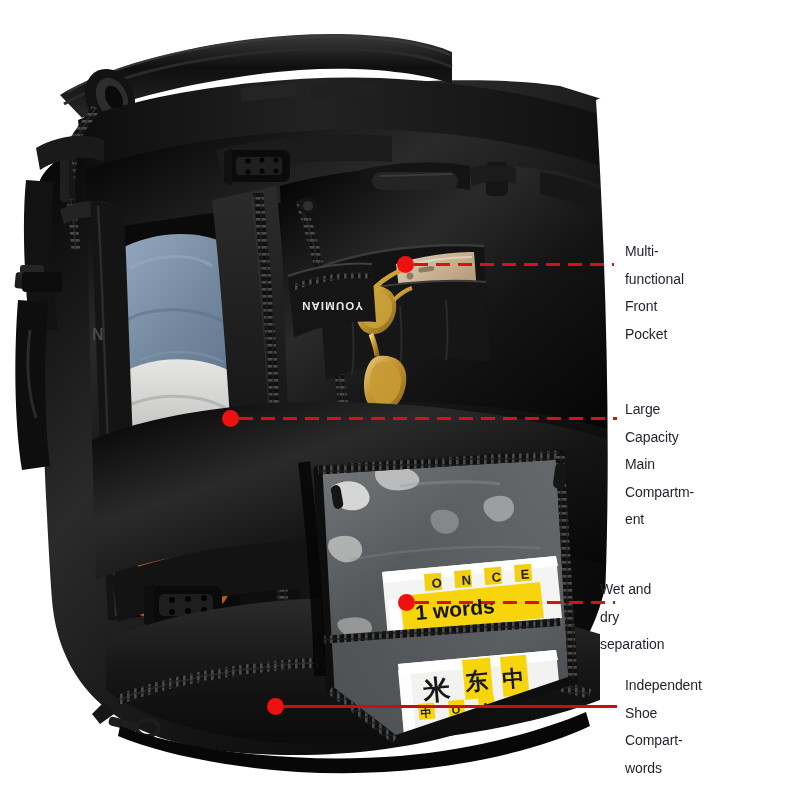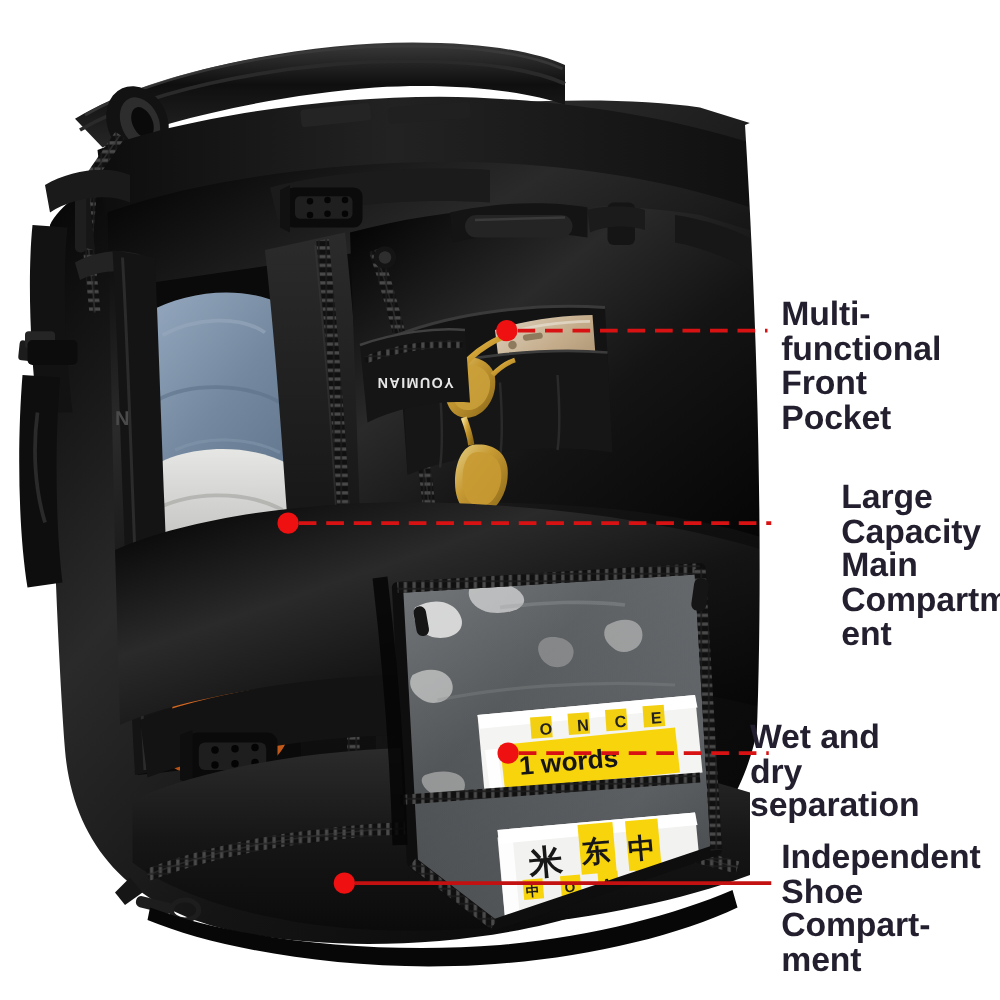--- a/index.html
+++ b/index.html
@@ -37,22 +37,22 @@
     background-size: 22px 3px;
     background-repeat: repeat-x;
   }
   .cline.solid {
     background-image: none;
     background: #c31010;
   }
   .clabel {
     position: absolute;
     color: #231f2e;
-    font-weight: bold;
-    font-size: 27px;
+    font-weight: normal;
+    font-size: 14px;
     line-height: 27.5px;
     letter-spacing: -0.1px;
     white-space: pre-line;
   }
 </style>
 </head>
 <body>
 
 <div id="stage">
 
@@ -374,33 +374,33 @@
   <div class="callout">
     <span class="cdot" style="left:397px; top:256px;"></span>
     <span class="cline" style="left:414px; top:263px; width:200px;"></span>
     <span class="clabel" style="left:625px; top:238px;">Multi-functional
 Front Pocket</span>
   </div>
 
   <div class="callout">
     <span class="cdot" style="left:222px; top:410px;"></span>
     <span class="cline" style="left:239px; top:417px; width:378px;"></span>
-    <span class="clabel" style="left:625px; top:384px;margin-left:48px;">Large Capacity
+    <span class="clabel" style="left:625px; top:396px;">Large Capacity
 Main Compartm-
 ent</span>
   </div>
 
   <div class="callout">
     <span class="cdot" style="left:398px; top:594px;"></span>
     <span class="cline" style="left:415px; top:601px; width:200px;"></span>
     <span class="clabel" style="left:600px; top:576px;">Wet and dry
 separation</span>
   </div>
 
   <div class="callout">
     <span class="cdot" style="left:267px; top:698px;"></span>
     <span class="cline solid" style="left:284px; top:705px; width:333px;"></span>
     <span class="clabel" style="left:625px; top:672px;">Independent
 Shoe Compart-
-ment</span>
+words</span>
   </div>
 
 </div>
 
 </body></html>

